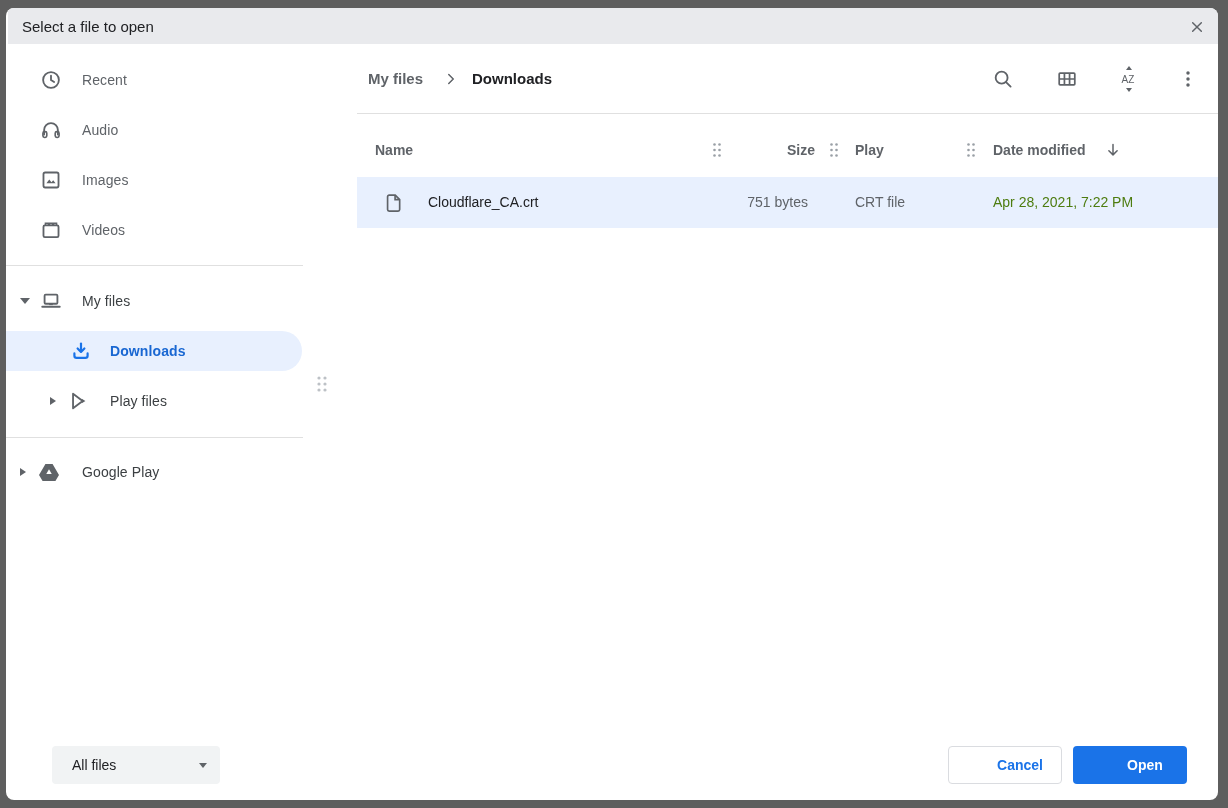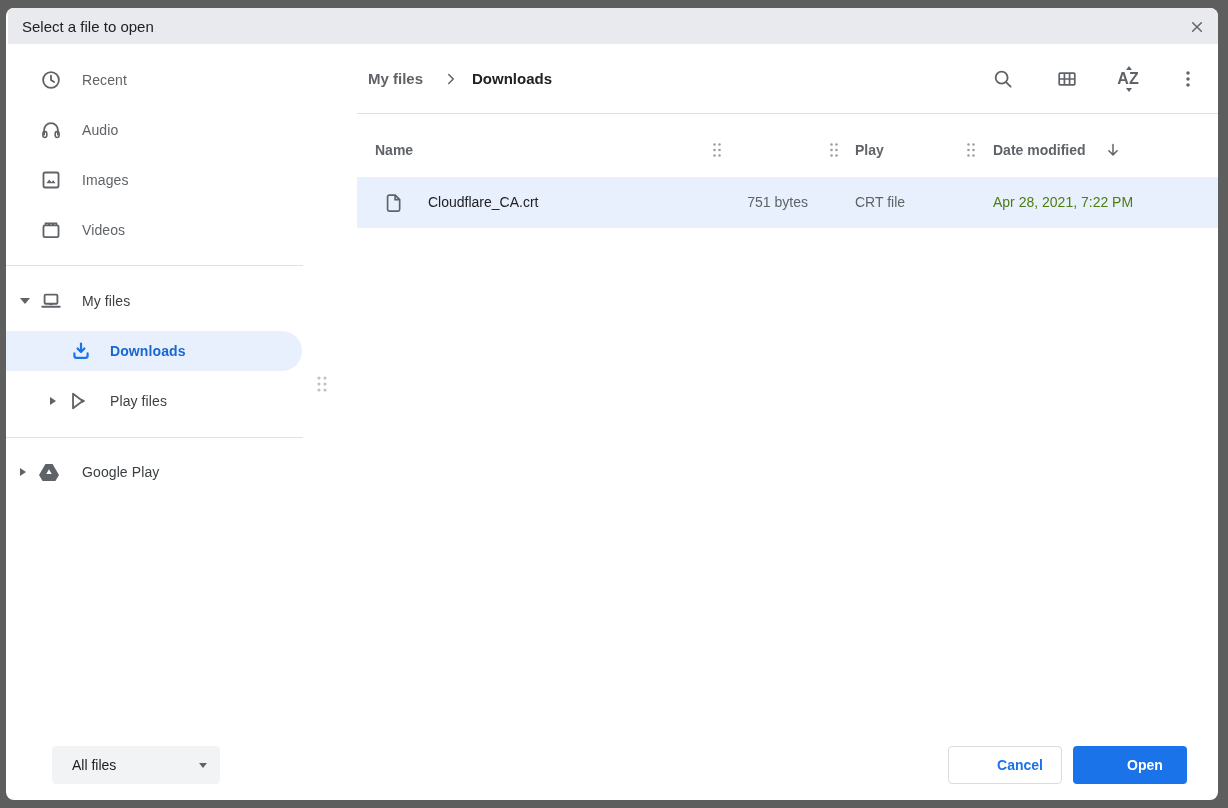--- a/index.html
+++ b/index.html
@@ -40,21 +40,21 @@
   .pill .lbl { position:absolute; left:104px; font-size:14px; color:#1967d2; font-weight:bold; letter-spacing:.1px; }
   .tri-down { width:0; height:0; border-left:5px solid transparent; border-right:5px solid transparent; border-top:6px solid #5f6368; }
   .tri-right { width:0; height:0; border-top:4.5px solid transparent; border-bottom:4.5px solid transparent; border-left:6px solid #5f6368; }
   .resize-handle { position:absolute; left:310px; top:367px; width:12px; height:18px; cursor:col-resize; }
   
   .crumb { position:absolute; top:58px; height:26px; line-height:26px; font-size:15px; cursor:pointer; }
   .crumb.root { left:362px; color:#5f6368; font-weight:bold; }
   .crumb.cur  { left:466px; color:#202124; font-weight:bold; }
   .crumb-chev { position:absolute; left:436px; top:62px; width:18px; height:18px; color:#5f6368; }
   .tool-btn { position:absolute; top:51px; width:40px; height:40px; display:flex; align-items:center; justify-content:center; color:#5f6368; cursor:pointer; }
-  .sort-box { position:relative; width:26px; height:24px; display:flex; align-items:center; justify-content:center; font-size:16px; font-weight:bold; color:#5f6368; letter-spacing:0; }
+  .sort-box { position:relative; width:26px; height:24px; display:flex; align-items:center; justify-content:center; font-size:10px; font-weight:normal; color:#5f6368; letter-spacing:0; }
   .sort-box .up   { position:absolute; top:-1px;  left:11px; width:0; height:0; border-left:3.5px solid transparent; border-right:3.5px solid transparent; border-bottom:4px solid #5f6368; }
   .sort-box .down { position:absolute; bottom:-1px; left:11px; width:0; height:0; border-left:3.5px solid transparent; border-right:3.5px solid transparent; border-top:4px solid #5f6368; }
   .main-divider { position:absolute; left:351px; top:105px; width:861px; height:1px; background:#e0e0e0; }
   
   .hdr { position:absolute; top:120px; height:44px; line-height:44px; font-size:14px; color:#5f6368; font-weight:bold; cursor:pointer; }
   .hdr-handle { position:absolute; top:134px; width:10px; height:16px; cursor:col-resize; }
   .hdr-sort-arrow { position:absolute; left:1098px; top:133px; width:18px; height:18px; color:#5f6368; }
   .file-row {
     position:absolute; left:351px; top:169px; width:861px; height:51px;
     background:#e8f0fe; cursor:pointer;
@@ -237,20 +237,21 @@
         <g fill="#9aa0a6">
           <circle cx="2.5" cy="2.5" r="1.3"></circle>
           <circle cx="7.5" cy="2.5" r="1.3"></circle>
           <circle cx="2.5" cy="8" r="1.3"></circle>
           <circle cx="7.5" cy="8" r="1.3"></circle>
           <circle cx="2.5" cy="13.5" r="1.3"></circle>
           <circle cx="7.5" cy="13.5" r="1.3"></circle>
         </g>
       </svg>
   </span>
+  <span class="hdr" style="left:700px;width:109px;text-align:right">Size</span>
   <span class="hdr-handle" style="left:823px">
     <svg width="10" height="16" viewBox="0 0 10 16">
         <g fill="#9aa0a6">
           <circle cx="2.5" cy="2.5" r="1.3"></circle>
           <circle cx="7.5" cy="2.5" r="1.3"></circle>
           <circle cx="2.5" cy="8" r="1.3"></circle>
           <circle cx="7.5" cy="8" r="1.3"></circle>
           <circle cx="2.5" cy="13.5" r="1.3"></circle>
           <circle cx="7.5" cy="13.5" r="1.3"></circle>
         </g>

